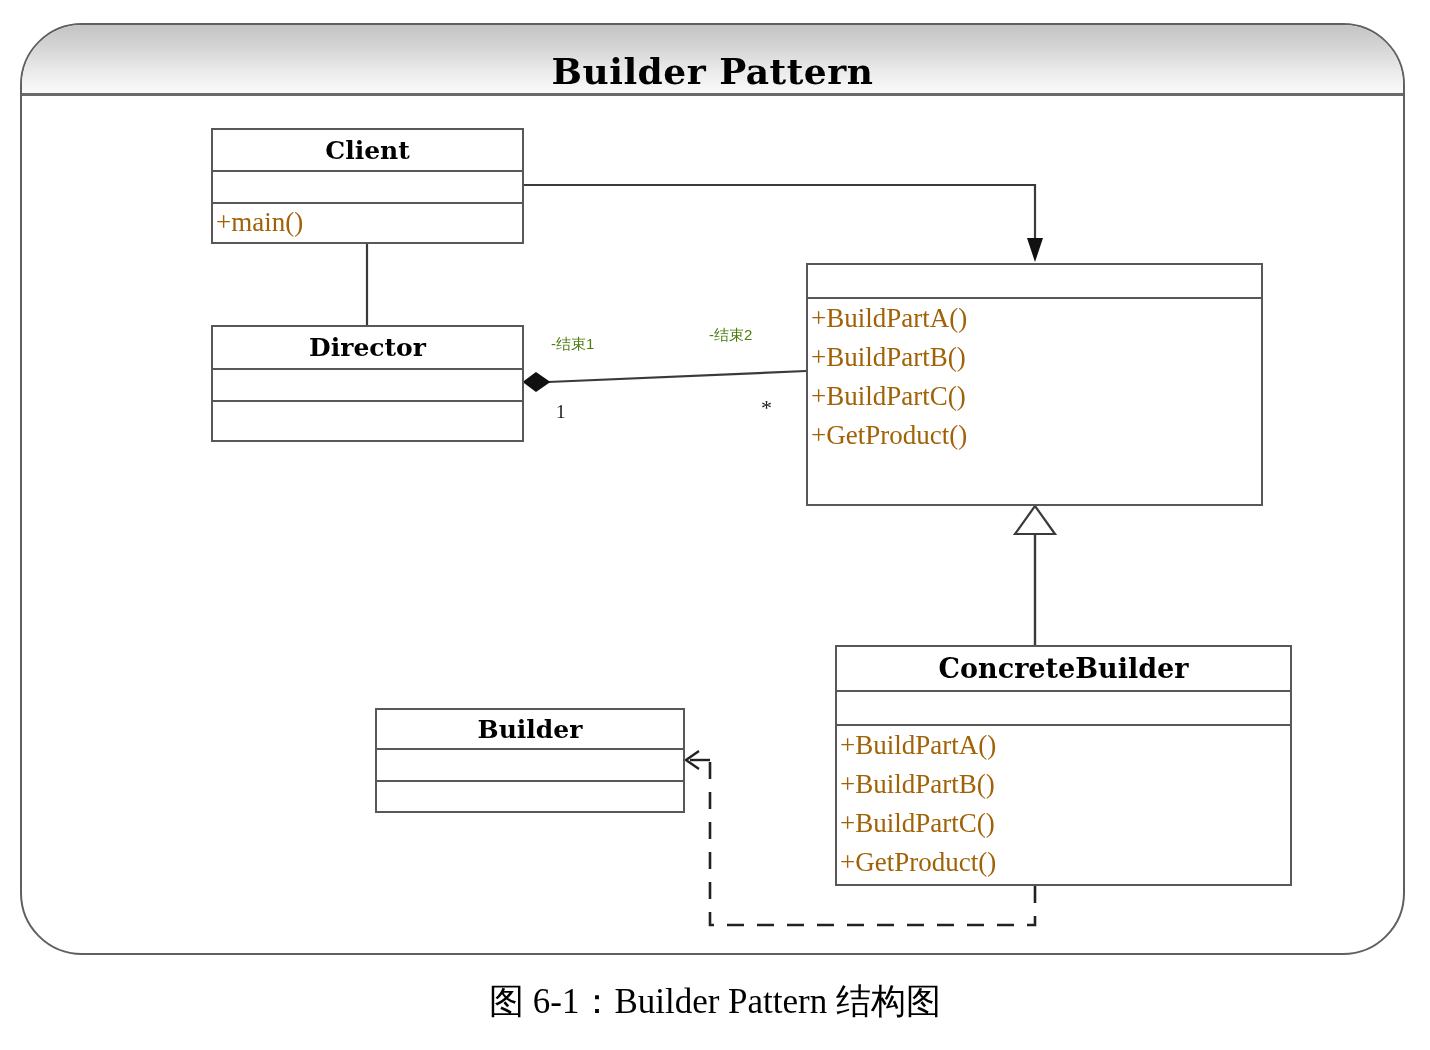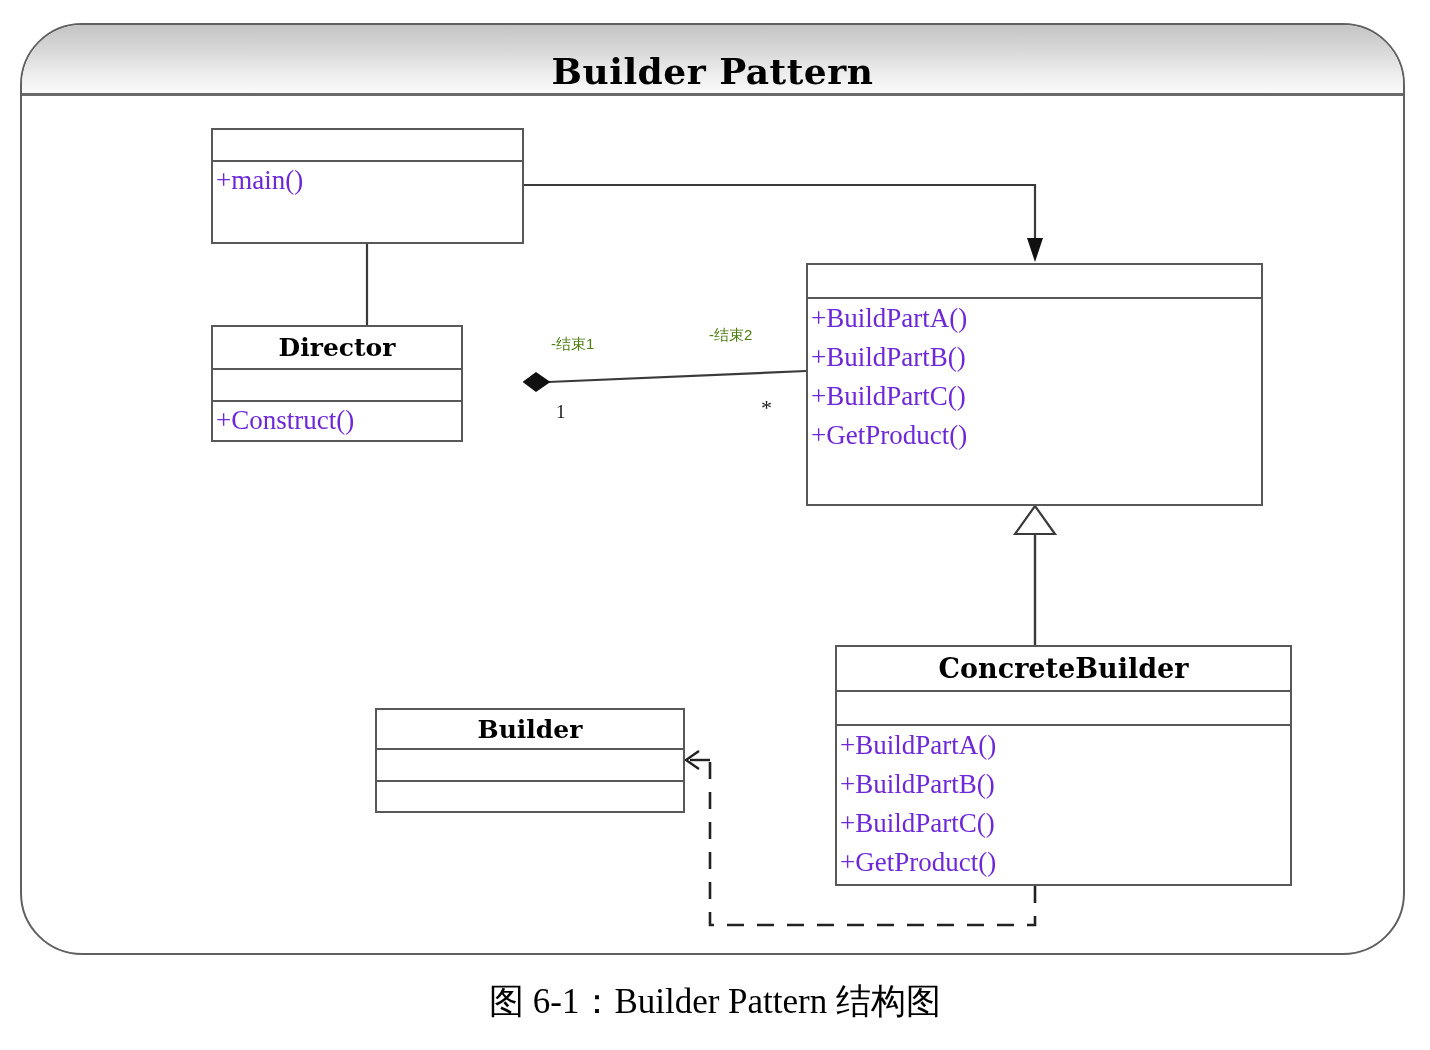--- a/index.html
+++ b/index.html
@@ -89,34 +89,34 @@
     box-sizing: border-box;
     border-bottom: 2px solid #585858;
   }
   .uml-ops {
     box-sizing: border-box;
     padding: 0;
   }
   .uml-op {
     font-family: "Liberation Serif", serif;
     font-size: 27px;
-    color: #6d28d9;
+    color: #a16207;
     padding-left: 3px;
     line-height: 39px;
     white-space: nowrap;
   }
 
   
   #class-client      { left: 211px; top: 128px; width: 313px; height: 116px; }
   #class-client      .uml-title { height: 42px; }
   #class-client      .uml-attrs { height: 32px; }
   #class-client      .uml-ops   { height: 36px; }
   #class-client      .uml-op    { line-height: 36px; }
 
-  #class-director    { left: 211px; top: 325px; width: 252px; height: 117px; }
+  #class-director    { left: 211px; top: 325px; width: 313px; height: 117px; }
   #class-director    .uml-title { height: 43px; }
   #class-director    .uml-attrs { height: 32px; }
   #class-director    .uml-ops   { height: 36px; }
   #class-director    .uml-op    { line-height: 36px; }
 
   #class-builder     { left: 806px; top: 263px; width: 457px; height: 243px; }
   #class-builder     .uml-title { height: 46px; font-size: 29px; }
   #class-builder     .uml-attrs { height: 34px; }
   #class-builder     .uml-ops   { height: 159px; }
 
@@ -200,32 +200,30 @@
   </g>
 
   <g>
     <path d="M1035,886 L1035,925 L710,925 L710,760" fill="none" stroke="#222222" stroke-width="2.6" stroke-dasharray="17,13" stroke-linecap="butt"></path>
     <line x1="710" y1="760" x2="690" y2="760" stroke="#222222" stroke-width="2.4"></line>
     <path d="M699,751 L686,760 L699,769" fill="none" stroke="#222222" stroke-width="2.4"></path>
   </g>
 </svg>
 
 <div class="uml-class" id="class-client">
+  <div class="uml-title">Client</div>
   <div class="uml-attrs"></div>
   <div class="uml-ops">
     <div class="uml-op">+main()</div>
   </div>
 </div>
 
 <div class="uml-class" id="class-director">
   <div class="uml-title">Director</div>
   <div class="uml-attrs"></div>
-  <div class="uml-ops">
-    <div class="uml-op">+Construct()</div>
-  </div>
 </div>
 
 <div class="uml-class" id="class-builder">
   <div class="uml-attrs"></div>
   <div class="uml-ops">
     <div class="uml-op">+BuildPartA()</div>
     <div class="uml-op">+BuildPartB()</div>
     <div class="uml-op">+BuildPartC()</div>
     <div class="uml-op">+GetProduct()</div>
   </div>

